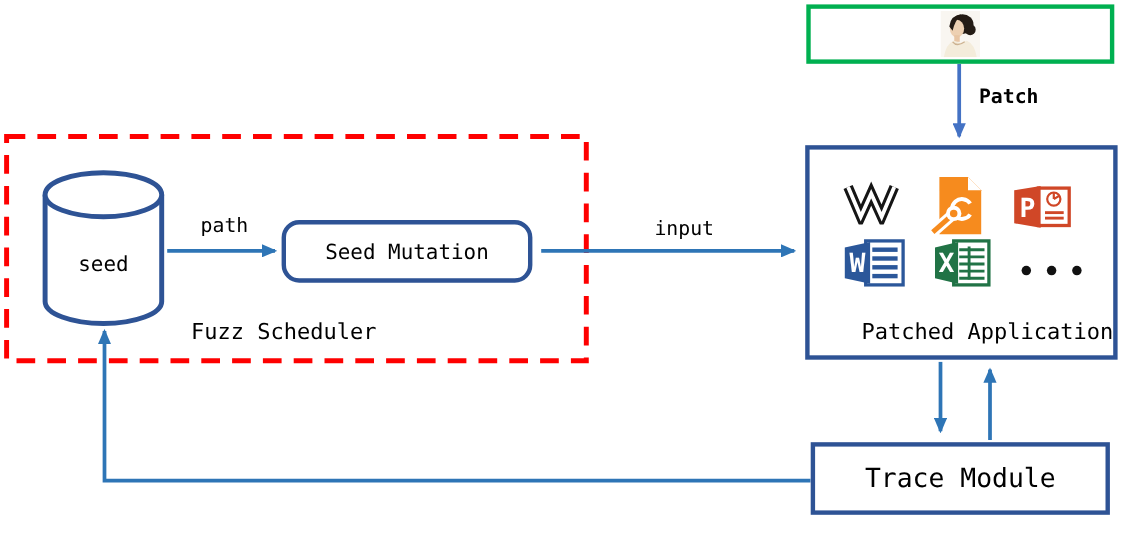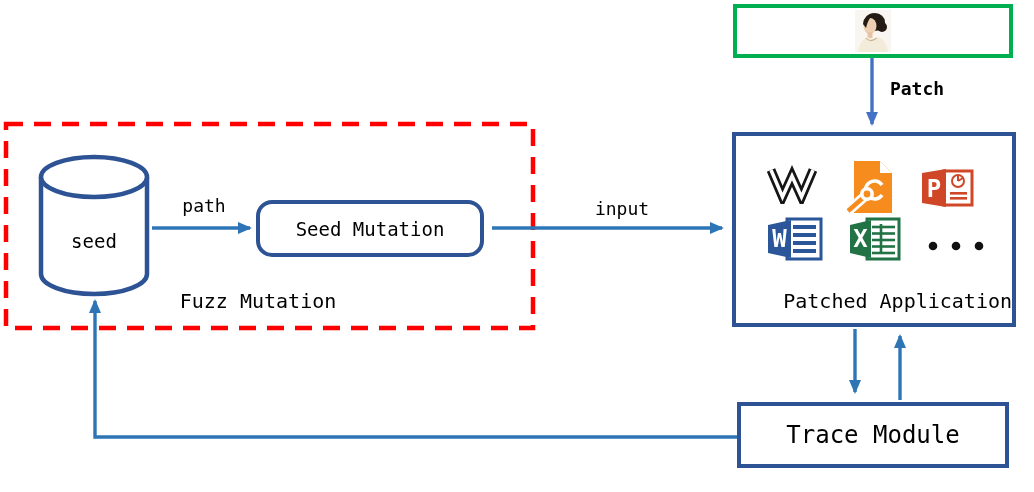--- a/index.html
+++ b/index.html
@@ -78,21 +78,21 @@
     <ellipse class="cyl-stroke" cx="58" cy="25" rx="53" ry="20"></ellipse>
   </svg>
   <div class="lbl" id="seeds-label">seed</div>
 
   <div class="node" id="seed-mutation">
     <span>Seed Mutation</span>
   </div>
 
   <div class="lbl" id="seed-label">path</div>
   <div class="lbl" id="input-label">input</div>
-  <div class="lbl" id="fuzz-label">Fuzz Mutation</div>
+  <div class="lbl" id="fuzz-label">Fuzz Scheduler</div>
   <div class="lbl" id="patch-label">Patch</div>
 
   <div class="node" id="binary-patcher">
     <svg width="36" height="42" viewBox="0 0 36 42">
       <rect x="0" y="0" width="36" height="42" fill="#f9f6f1"></rect>
       <ellipse cx="20" cy="12" rx="10" ry="9" fill="#241b14"></ellipse>
       <circle cx="27" cy="17" r="5" fill="#241b14"></circle>
       <ellipse cx="15" cy="16" rx="6.5" ry="8" fill="#edd0b2"></ellipse>
       <path d="M8 14 Q9 4 19 3 Q13 9 11 18 Z" fill="#241b14"></path>
       <rect x="12.5" y="22" width="5" height="6" fill="#e7c5a4"></rect>

